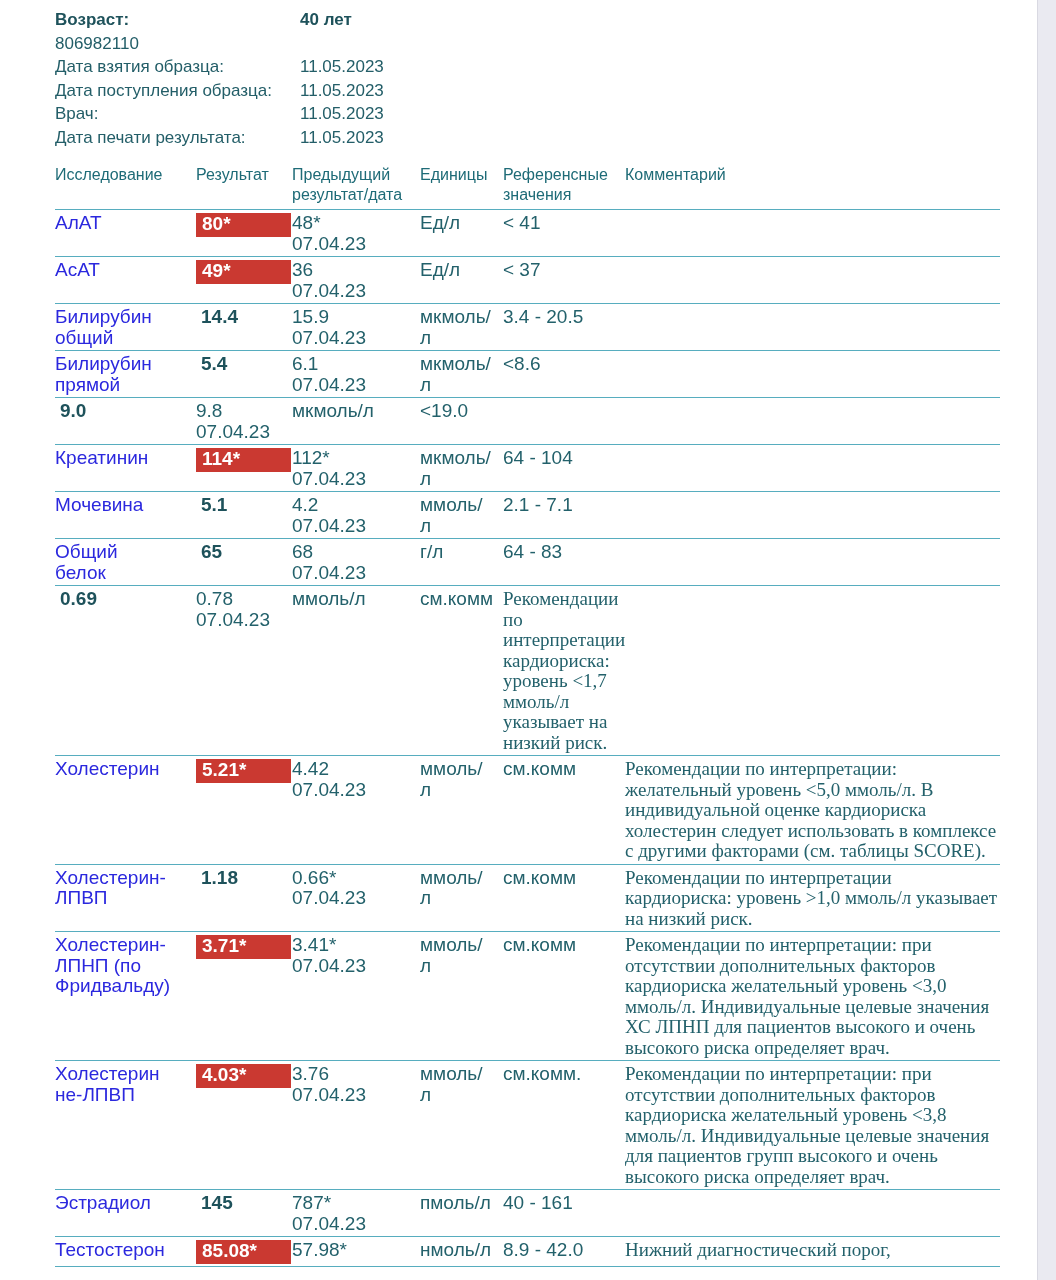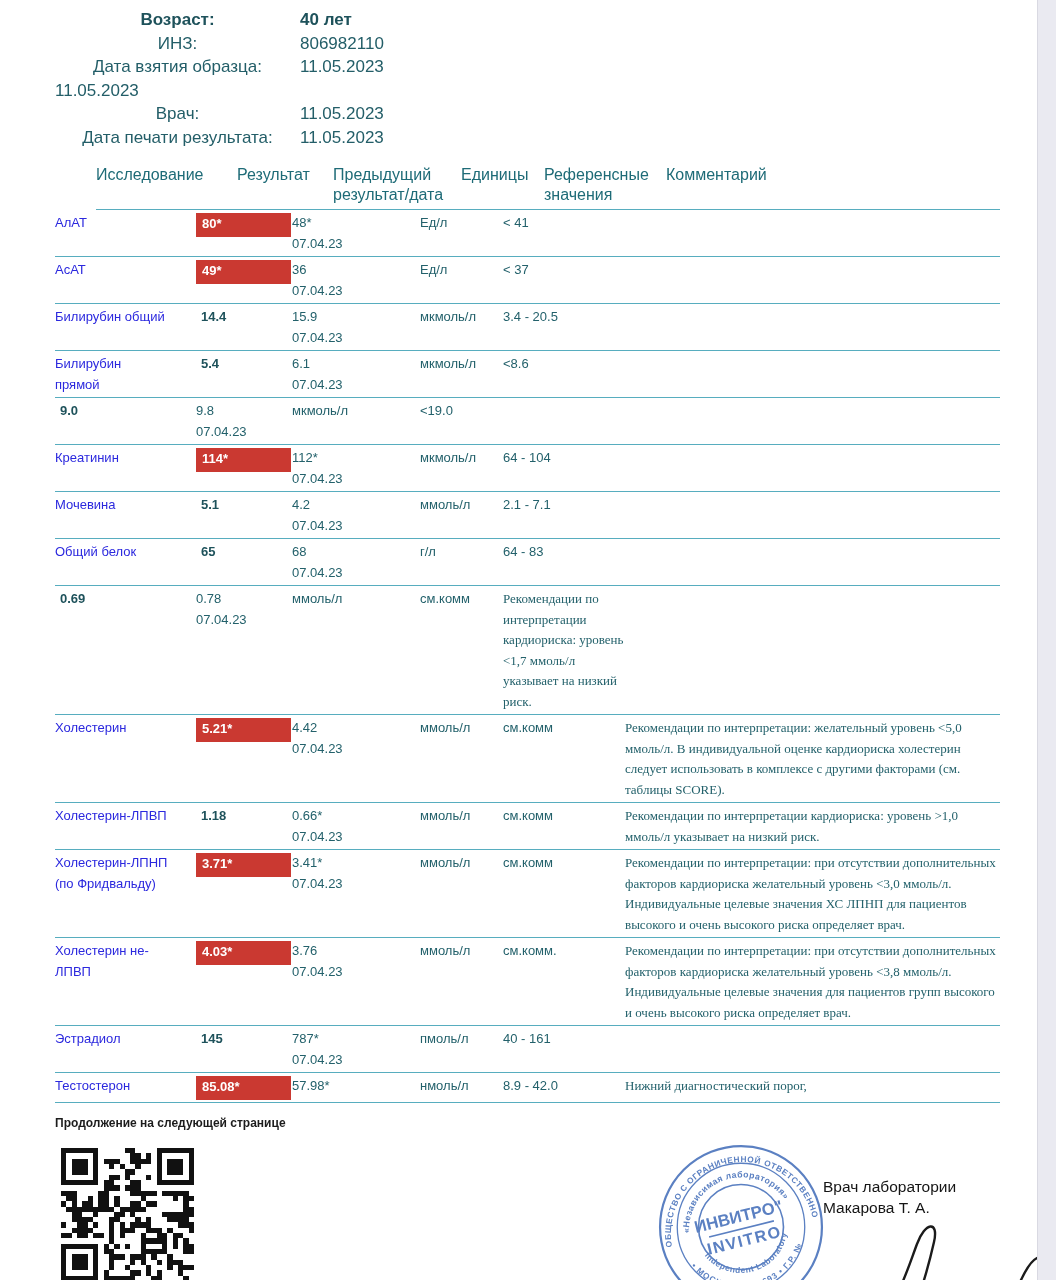--- a/index.html
+++ b/index.html
@@ -8,34 +8,34 @@
     position:relative; width:1056px; height:1280px; background:#ffffff;
     font-family:"Liberation Sans","DejaVu Sans",sans-serif; overflow:hidden;
   }
   .scroll-strip {
     position:absolute; top:0; right:0; width:19px; height:1280px;
     background:#eaeaf1; border-left:1px solid #d9d9e2;
   }
   .content { position:absolute; left:55px; top:8px; width:945px; }
 
   
-  .meta-field { display:flex; line-height:23.5px; font-size:17px; color:#235e68;text-align:center; }
+  .meta-field { display:flex; line-height:23.5px; font-size:17px; color:#235e68; }
   .meta-field .lbl { width:245px; }
   .meta-field.bold { font-weight:bold; color:#1e525b; }
 
   
   .rtable { margin-top:14px; }
   .trow, .thead {
     display:grid;
     grid-template-columns:141px 96px 128px 83px 122px 1fr;
     border-bottom:1.5px solid #57adbf;
   }
-  .thead { color:#1e6b77; font-size:16px; line-height:20px; padding:2px 0 4px 0;margin-left:41px; }
+  .thead { color:#1e6b77; font-size:16px; line-height:20px; padding:2px 0 4px 0; }
   .thead .hc { padding-right:14px; }
-  .trow { padding:3px 0 2px 0; font-size:13px; line-height:20.5px; color:#23616b; }
+  .trow { padding:3px 0 2px 0; font-size:19px; line-height:20.5px; color:#23616b; }
   .cell { padding-right:10px; }
   .cell.name { color:#2b28de; padding-right:28px; cursor:pointer; }
   .cell.result { font-weight:bold; color:#1e525b; padding:0; }
   .result-value { display:inline-block; padding-left:5px; }
   .result-value.abnormal {
     display:block; width:95px; background:#ca3931; color:#ffffff;
     padding:1px 20px 2px 6px; margin-top:0px;
   }
   .cell.prev { color:#23616b; }
   .cell.comment { padding-right:0;font-family:Liberation Serif, serif; }
@@ -54,30 +54,30 @@
 <div class="page">
   <div class="content">
 
     <div id="meta-block">
   <div class="meta-field bold">
     <span class="lbl">Возраст:</span>
     <span class="val">40 лет</span>
   </div>
 
   <div class="meta-field">
-    <span class="lbl">ИНЗ:</span>
     <span class="val">806982110</span>
   </div>
 
   <div class="meta-field">
     <span class="lbl">Дата взятия образца:</span>
     <span class="val">11.05.2023</span>
   </div>
 
   <div class="meta-field">
+    <span class="lbl">Дата поступления образца:</span>
     <span class="val">11.05.2023</span>
   </div>
 
   <div class="meta-field">
     <span class="lbl">Врач:</span>
     <span class="val">11.05.2023</span>
   </div>
 
   <div class="meta-field">
     <span class="lbl">Дата печати результата:</span>

